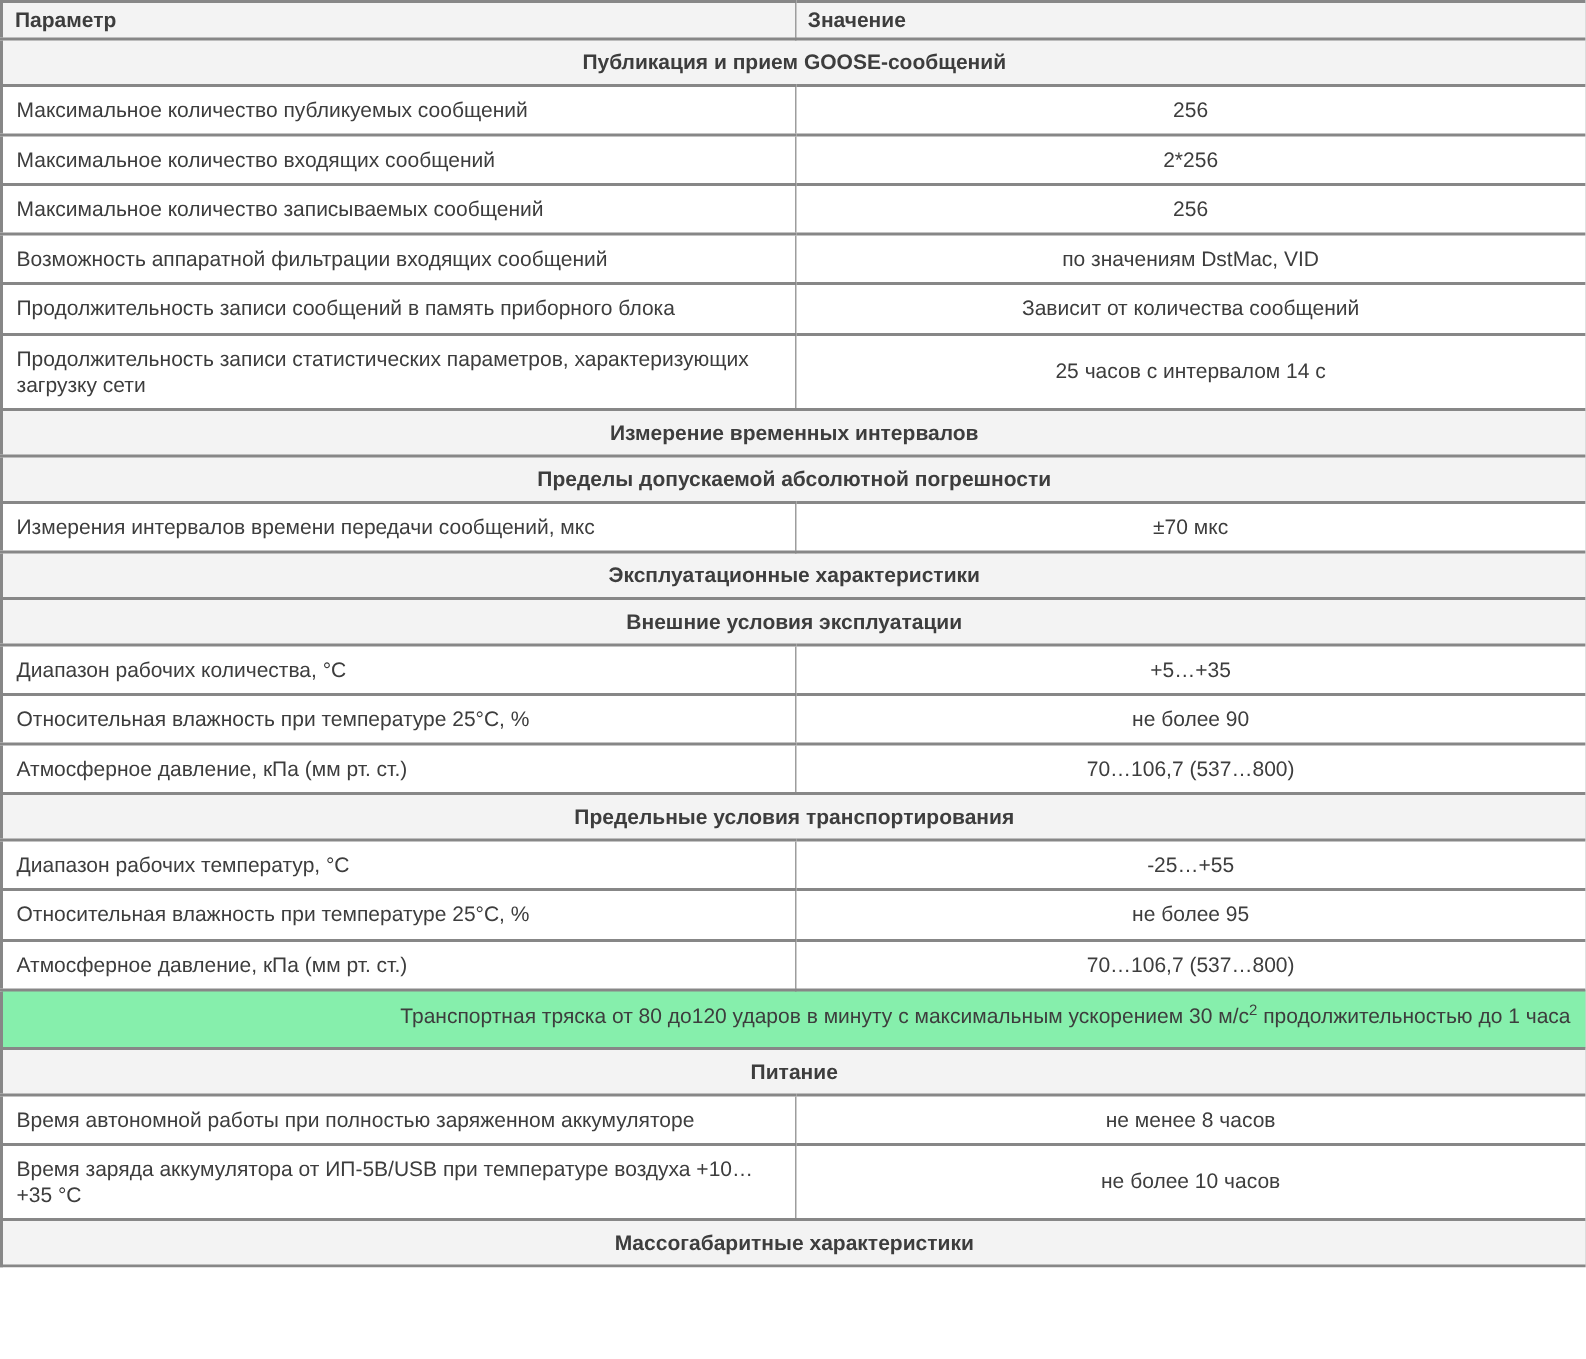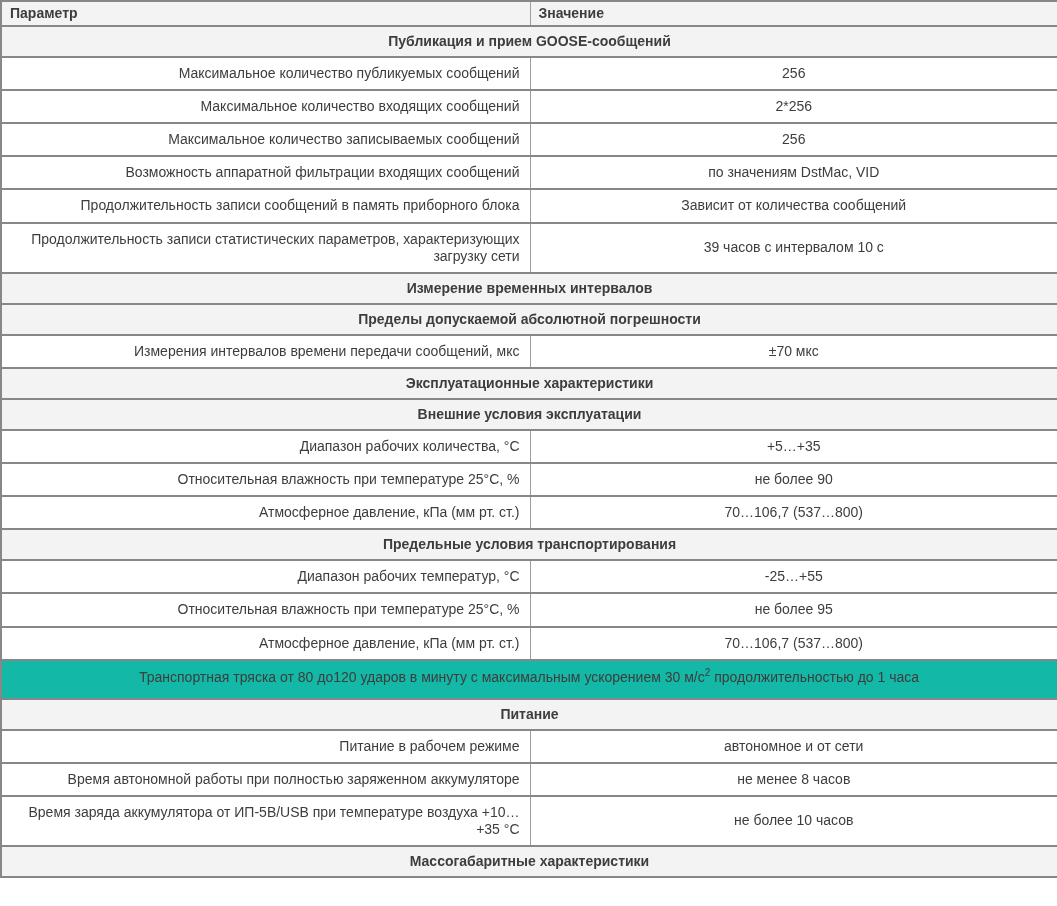--- a/index.html
+++ b/index.html
@@ -38,34 +38,34 @@
   }
   thead th.value-head{border-left:1px solid var(--divider);}
   td.section{
     background:var(--head-bg);
     font-weight:bold;
     text-align:center;
     padding:6px 8px;
     margin-left:28px;
   }
   td.param{
-    text-align:right;
+    text-align:left;
     padding:7px 10px 7px 9px;
     background:#fff;
   }
   td.value{
     text-align:center;
     padding:7px 8px;
     background:#fff;
     border-left:1px solid var(--divider);
   }
   td.full{
-    text-align:center;
+    text-align:right;
     padding:8px 10px 12px 9px;
-    background:#14b8a6;
+    background:#86efac;
   }
   td.full sup{font-size:10px;line-height:0;}
 </style>
 </head>
 <body>
 
 <table class="specs">
   <colgroup>
     <col class="c-param">
     <col class="c-value">
@@ -95,21 +95,21 @@
       <tr>
         <td class="param">Возможность аппаратной фильтрации входящих сообщений</td>
         <td class="value">по значениям DstMac, VID</td>
       </tr>
       <tr>
         <td class="param">Продолжительность записи сообщений в память приборного блока</td>
         <td class="value">Зависит от количества сообщений</td>
       </tr>
       <tr>
         <td class="param">Продолжительность записи статистических параметров, характеризующих загрузку сети</td>
-        <td class="value">39 часов с интервалом 10 с</td>
+        <td class="value">25 часов с интервалом 14 с</td>
       </tr>
       <tr>
         <td colspan="2" class="section">Измерение временных интервалов</td>
       </tr>
       <tr>
         <td colspan="2" class="section">Пределы допускаемой абсолютной погрешности</td>
       </tr>
       <tr>
         <td class="param">Измерения интервалов времени передачи сообщений, мкс</td>
         <td class="value">±70 мкс</td>
@@ -147,24 +147,20 @@
         <td class="param">Атмосферное давление, кПа (мм рт. ст.)</td>
         <td class="value">70…106,7 (537…800)</td>
       </tr>
       <tr>
         <td colspan="2" class="full"><span>Транспортная тряска от 80 до120 ударов в минуту с максимальным ускорением 30 м/с</span><sup>2</sup><span> продолжительностью до 1 часа</span></td>
       </tr>
       <tr>
         <td colspan="2" class="section">Питание</td>
       </tr>
       <tr>
-        <td class="param">Питание в рабочем режиме</td>
-        <td class="value">автономное и от сети</td>
-      </tr>
-      <tr>
         <td class="param">Время автономной работы при полностью заряженном аккумуляторе</td>
         <td class="value">не менее 8 часов</td>
       </tr>
       <tr>
         <td class="param">Время заряда аккумулятора от ИП-5В/USB при температуре воздуха +10…+35 °С</td>
         <td class="value">не более 10 часов</td>
       </tr>
       <tr>
         <td colspan="2" class="section">Массогабаритные характеристики</td>
       </tr>

